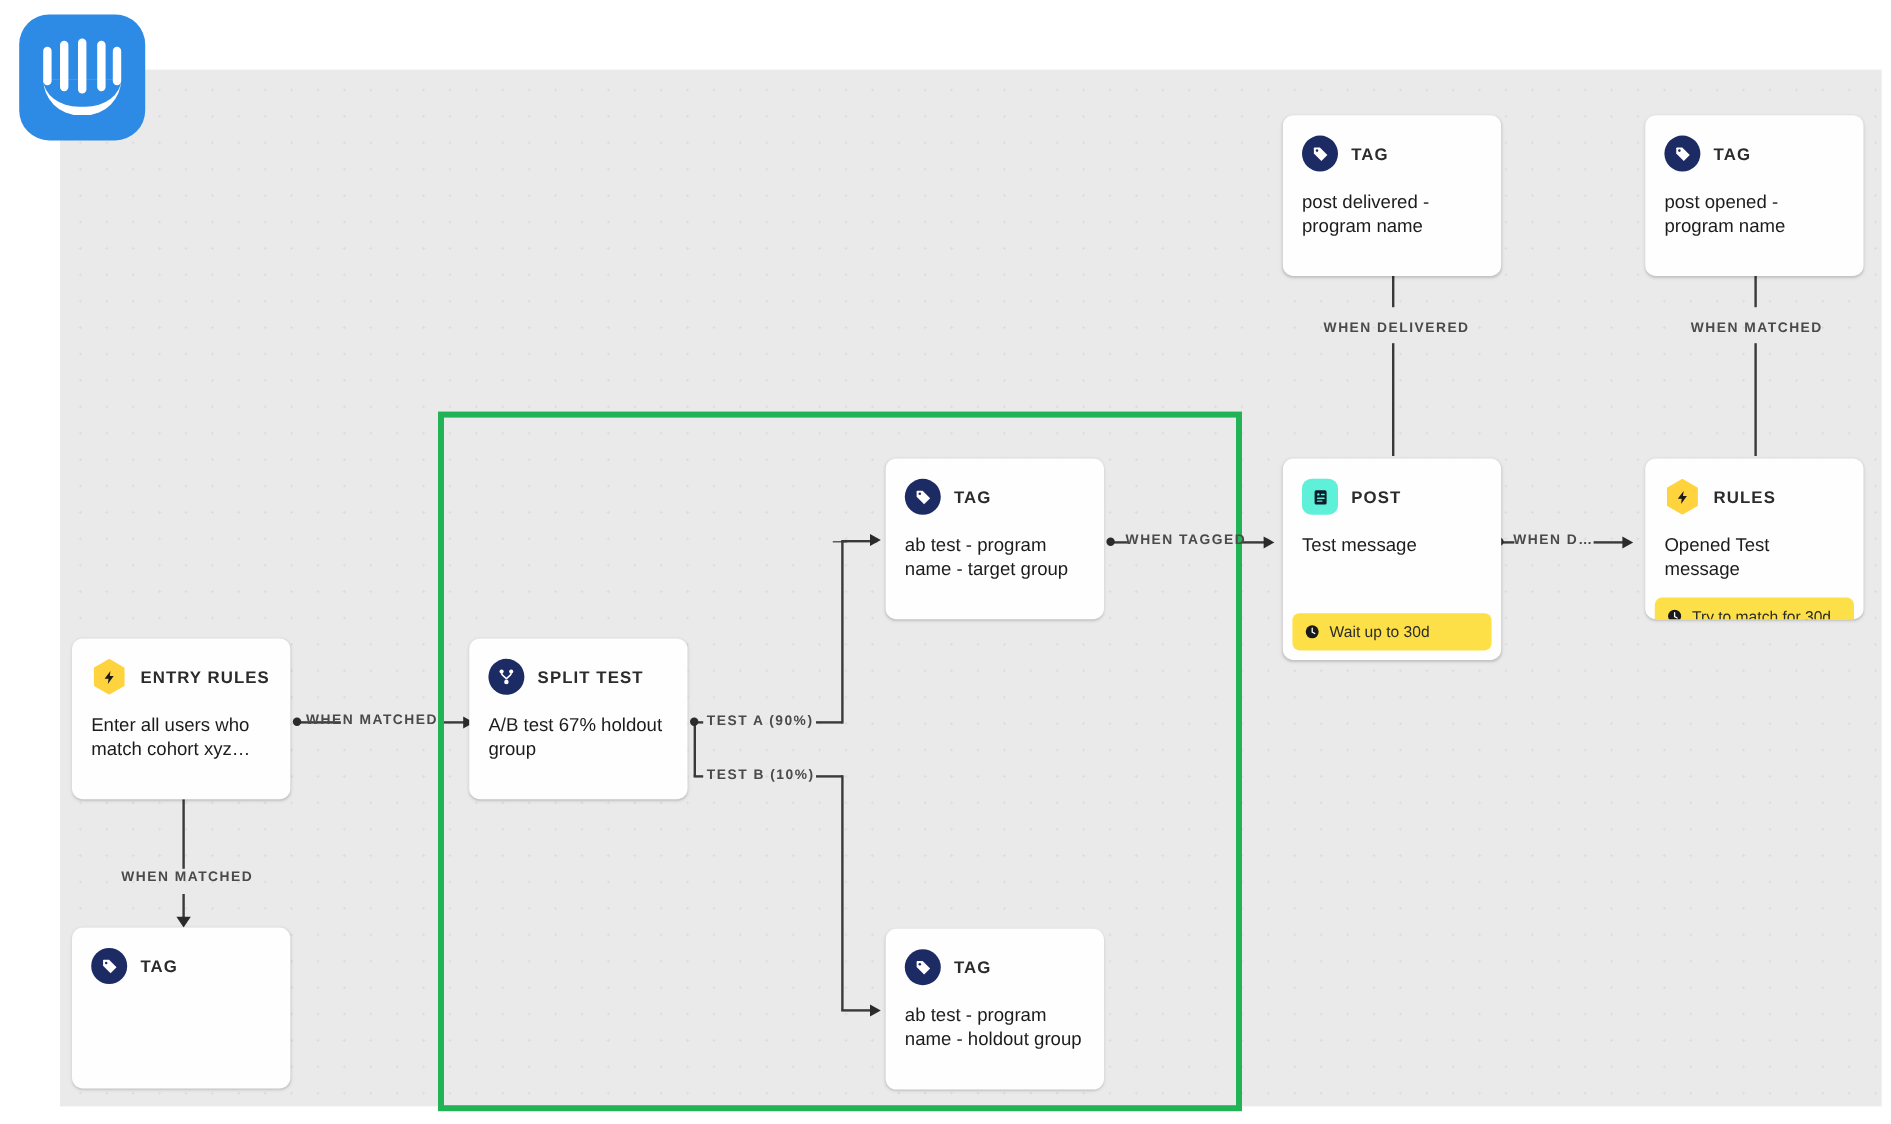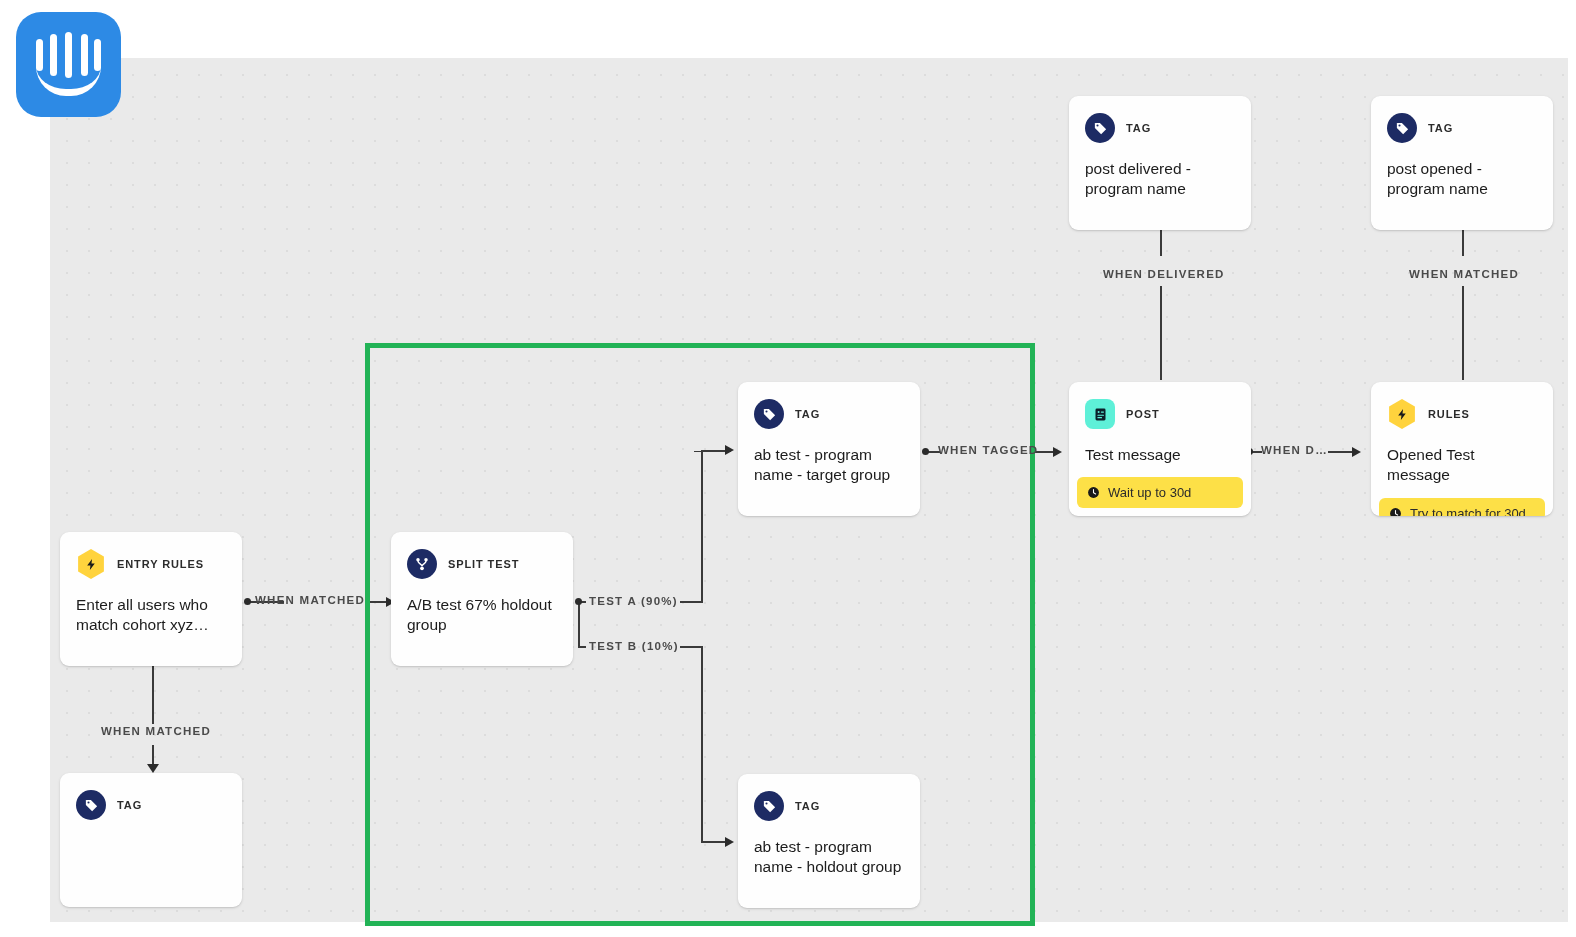--- a/index.html
+++ b/index.html
@@ -49,21 +49,21 @@
     border-radius: 9px;
     box-shadow: 0 1px 3px rgba(0,0,0,0.13), 0 1px 1px rgba(0,0,0,0.06);
     z-index: 10;
     overflow: hidden;
     display: flex;
     flex-direction: column;
   }
   .card-body { padding: 17px 16px 12px 16px; flex: 1; }
   .card-head { display: flex; align-items: center; gap: 11px; margin-bottom: 16px; }
   .card-kind {
-    font-size: 11px; letter-spacing: 0.9px; font-weight: 700;
+    font-size: 14px; letter-spacing: 0.9px; font-weight: 700;
     color: #2b2b2b;
   }
   .card-title {
     font-size: 15.5px; line-height: 1.32; color: #1c1c1c; font-weight: 400;
   }
   .card-foot {
     margin: 0 8px 8px 8px;
     background: #fde047;
     border-radius: 6px;
     padding: 8px 10px;
@@ -262,21 +262,21 @@
               <path d="M11 3H4a1 1 0 0 0-1 1v7l10 10 8-8L11 3z" fill="#ffffff"></path>
               <circle cx="7.2" cy="7.2" r="1.7" fill="#1d2b64"></circle>
             </svg>
           </span>
           <span class="card-kind">TAG</span>
         </div>
         <div class="card-title">ab test - program name - holdout group</div>
       </div>
     </div>
 
-    <div class="card" style="left:1019px; top:324px; width:182px; height:134px;">
+    <div class="card" style="left:1019px; top:324px; width:182px; height:168px;">
       <div class="card-body">
         <div class="card-head">
           <span class="ico ico-sq">
             <svg width="15" height="15" viewBox="0 0 24 24" aria-hidden="true">
               <rect x="4" y="2.5" width="16" height="19" rx="2.2" fill="#0b1f2a"></rect>
               <circle cx="9" cy="8" r="1.6" fill="#5ef0d8"></circle>
               <rect x="12.4" y="7" width="5.2" height="2" rx="1" fill="#5ef0d8"></rect>
               <rect x="7" y="12.2" width="10.6" height="1.9" rx="0.9" fill="#5ef0d8"></rect>
               <rect x="7" y="16" width="7.5" height="1.9" rx="0.9" fill="#5ef0d8"></rect>
             </svg>

